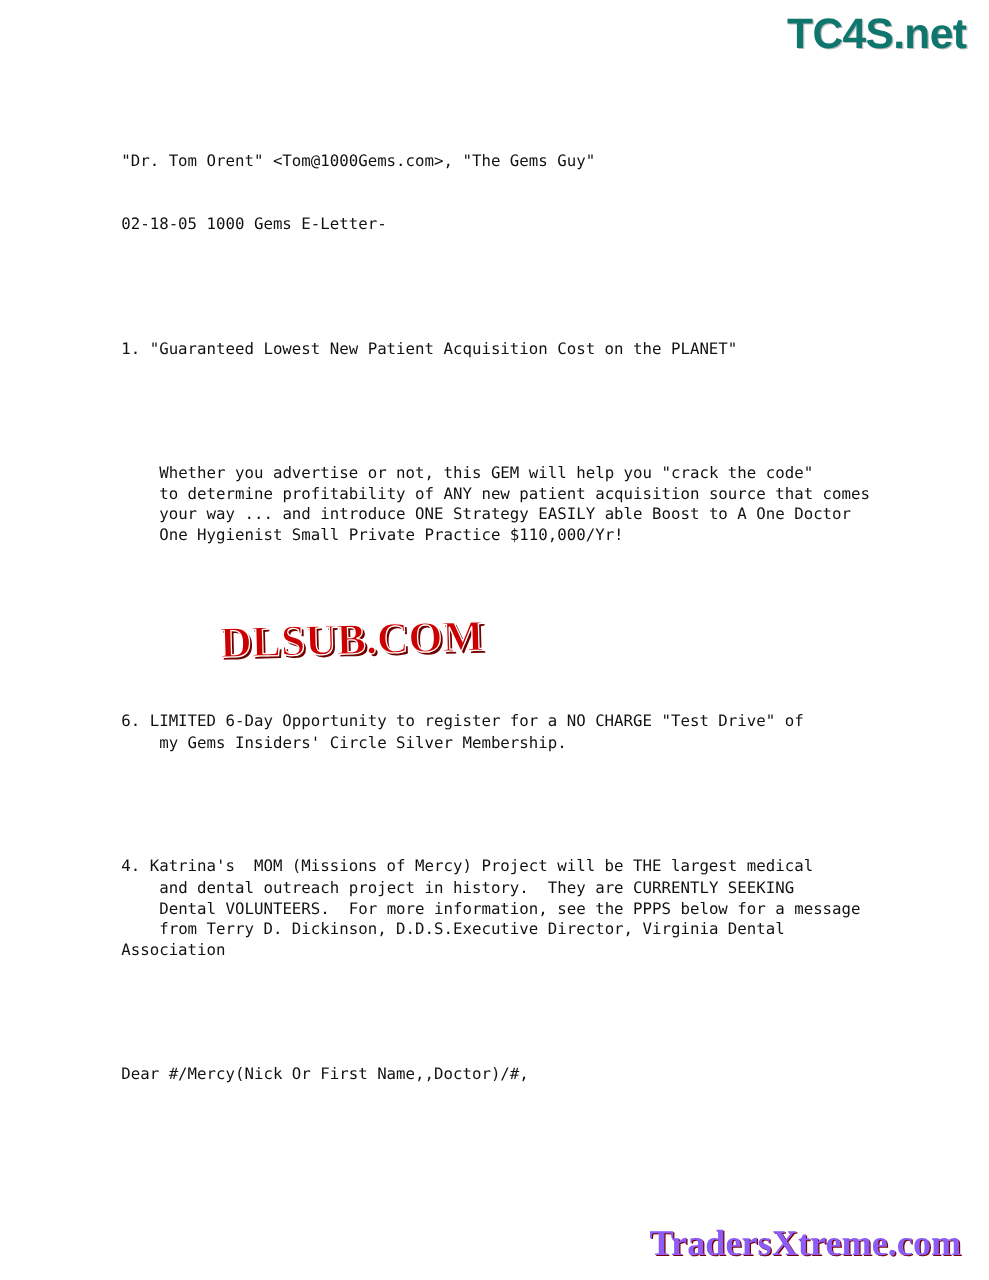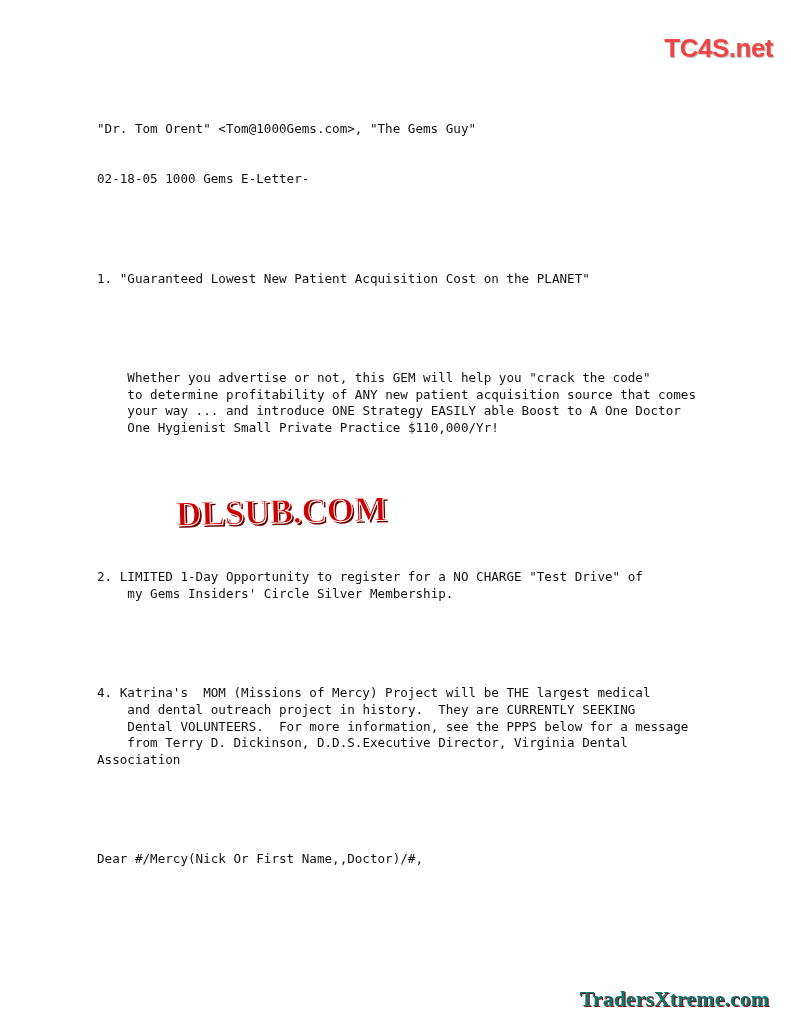--- a/index.html
+++ b/index.html
@@ -19,34 +19,33 @@
     width: 791px;
     height: 1024px;
     background: #ffffff;
   }
   .watermark-top {
     position: absolute;
     top: 8px;
     right: 18px;
     font-family: "Liberation Sans", sans-serif;
     font-weight: bold;
-    font-size: 26px;
-    color: #ef4444;
+    font-size: 34px;
+    color: #0f766e;
     letter-spacing: -0.5px;
     text-shadow: 1px 1px 0 #bdbdbd;
-    margin-top: 25px;
   }
   .watermark-bottom {
     position: absolute;
     bottom: 12px;
     right: 22px;
     font-family: "Liberation Serif", serif;
     font-weight: bold;
-    font-size: 22px;
-    color: #0f766e;
+    font-size: 29px;
+    color: #8b5cf6;
     text-shadow: 1px 1px 0 #7a0000;
   }
   .watermark-center {
     position: absolute;
     top: 492px;
     left: 176px;
     font-family: "Liberation Serif", serif;
     font-weight: bold;
     font-size: 35px;
     color: #cc0000;
@@ -86,21 +85,21 @@
     <p class="blk">02-18-05 1000 Gems E-Letter-</p>
     <div class="gap"></div>
     <p class="blk">1. "Guaranteed Lowest New Patient Acquisition Cost on the PLANET"</p>
     <div class="gap"></div>
     <p class="blk">    Whether you advertise or not, this GEM will help you "crack the code"
     to determine profitability of ANY new patient acquisition source that comes
     your way ... and introduce ONE Strategy EASILY able Boost to A One Doctor
     One Hygienist Small Private Practice $110,000/Yr!</p>
     <div class="gap"></div>
     <div class="gap"></div>
-    <p class="blk">2. LIMITED 1-Day Opportunity to register for a NO CHARGE "Test Drive" of
+    <p class="blk">6. LIMITED 6-Day Opportunity to register for a NO CHARGE "Test Drive" of
     my Gems Insiders' Circle Silver Membership.</p>
     <div class="gap"></div>
     <p class="blk">4. Katrina's  MOM (Missions of Mercy) Project will be THE largest medical
     and dental outreach project in history.  They are CURRENTLY SEEKING
     Dental VOLUNTEERS.  For more information, see the PPPS below for a message
     from Terry D. Dickinson, D.D.S.Executive Director, Virginia Dental Association</p>
     <div class="gap"></div>
     <p class="blk">Dear #/Mercy(Nick Or First Name,,Doctor)/#,</p>
     <div class="gap"></div>
     

